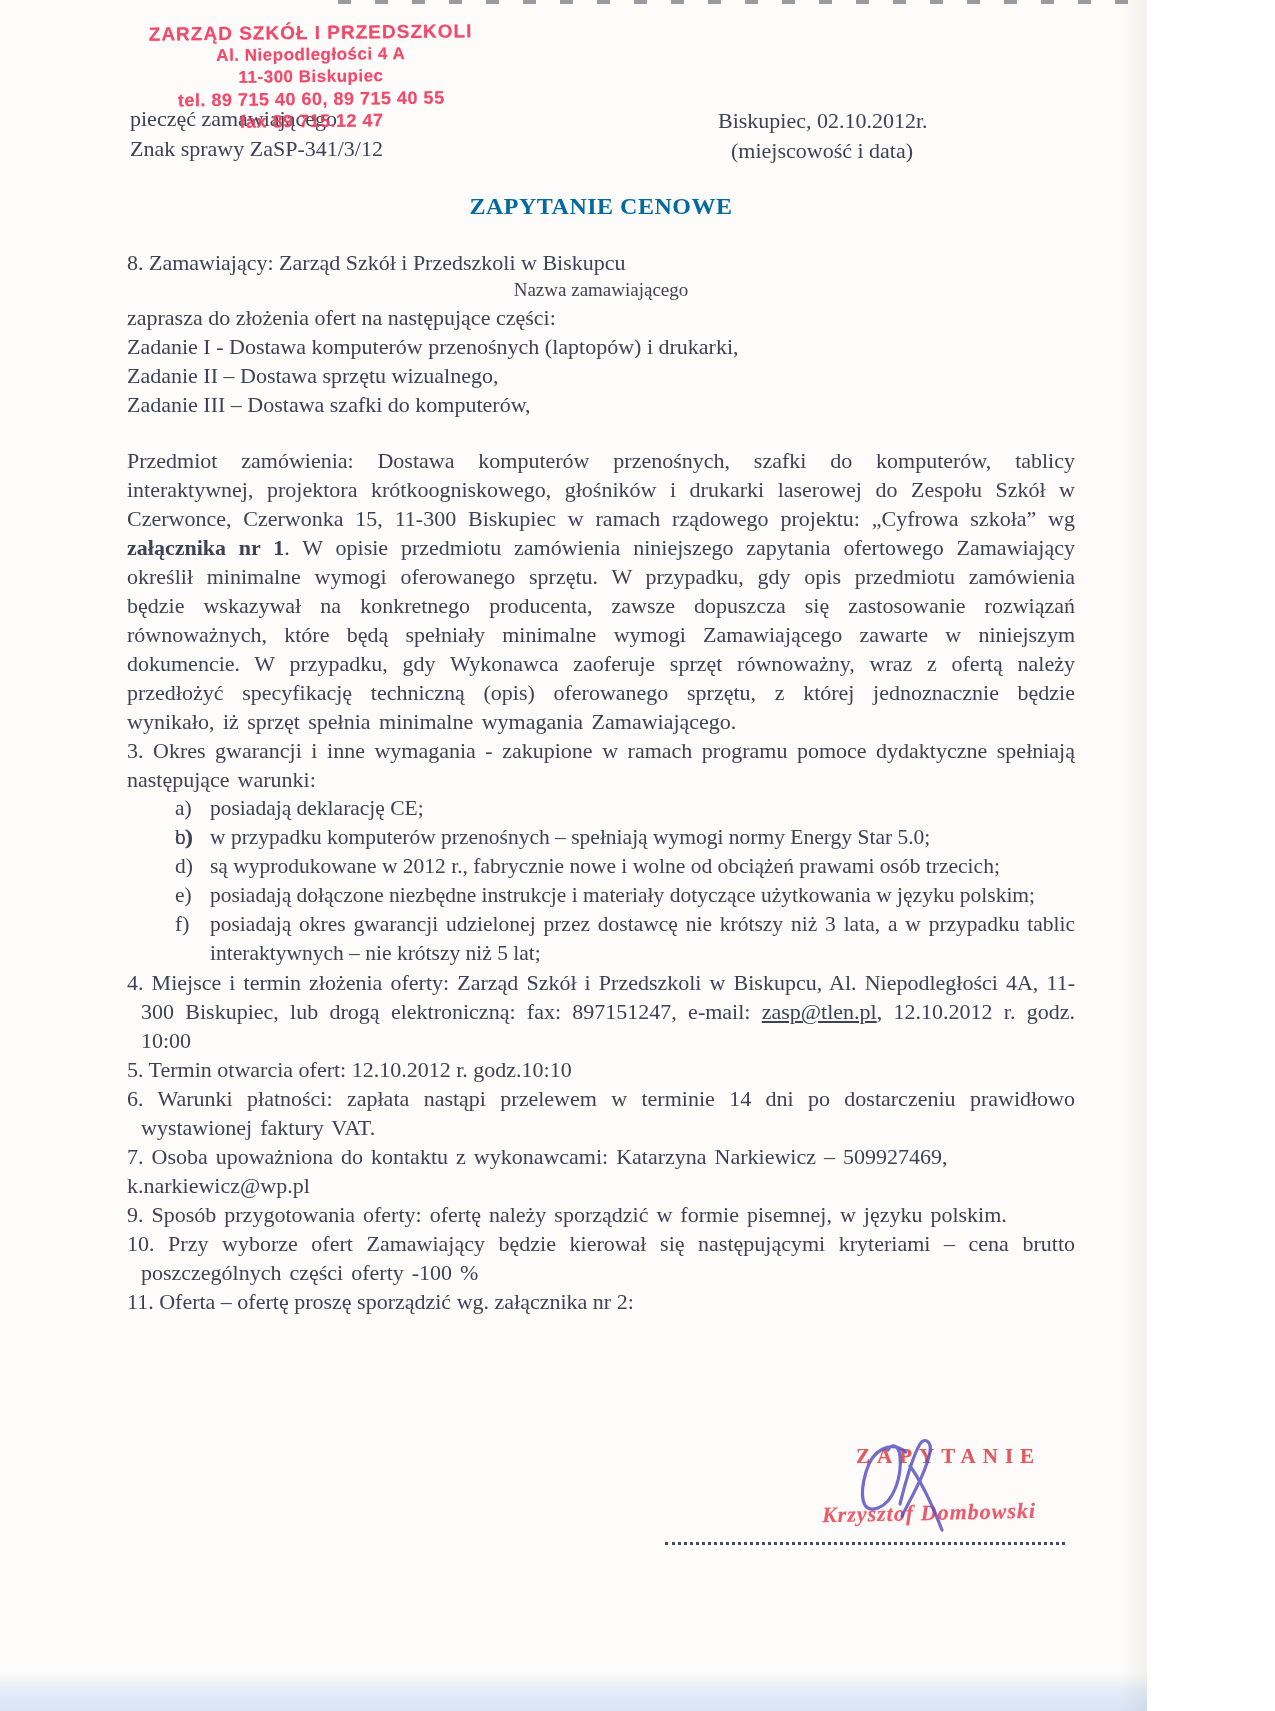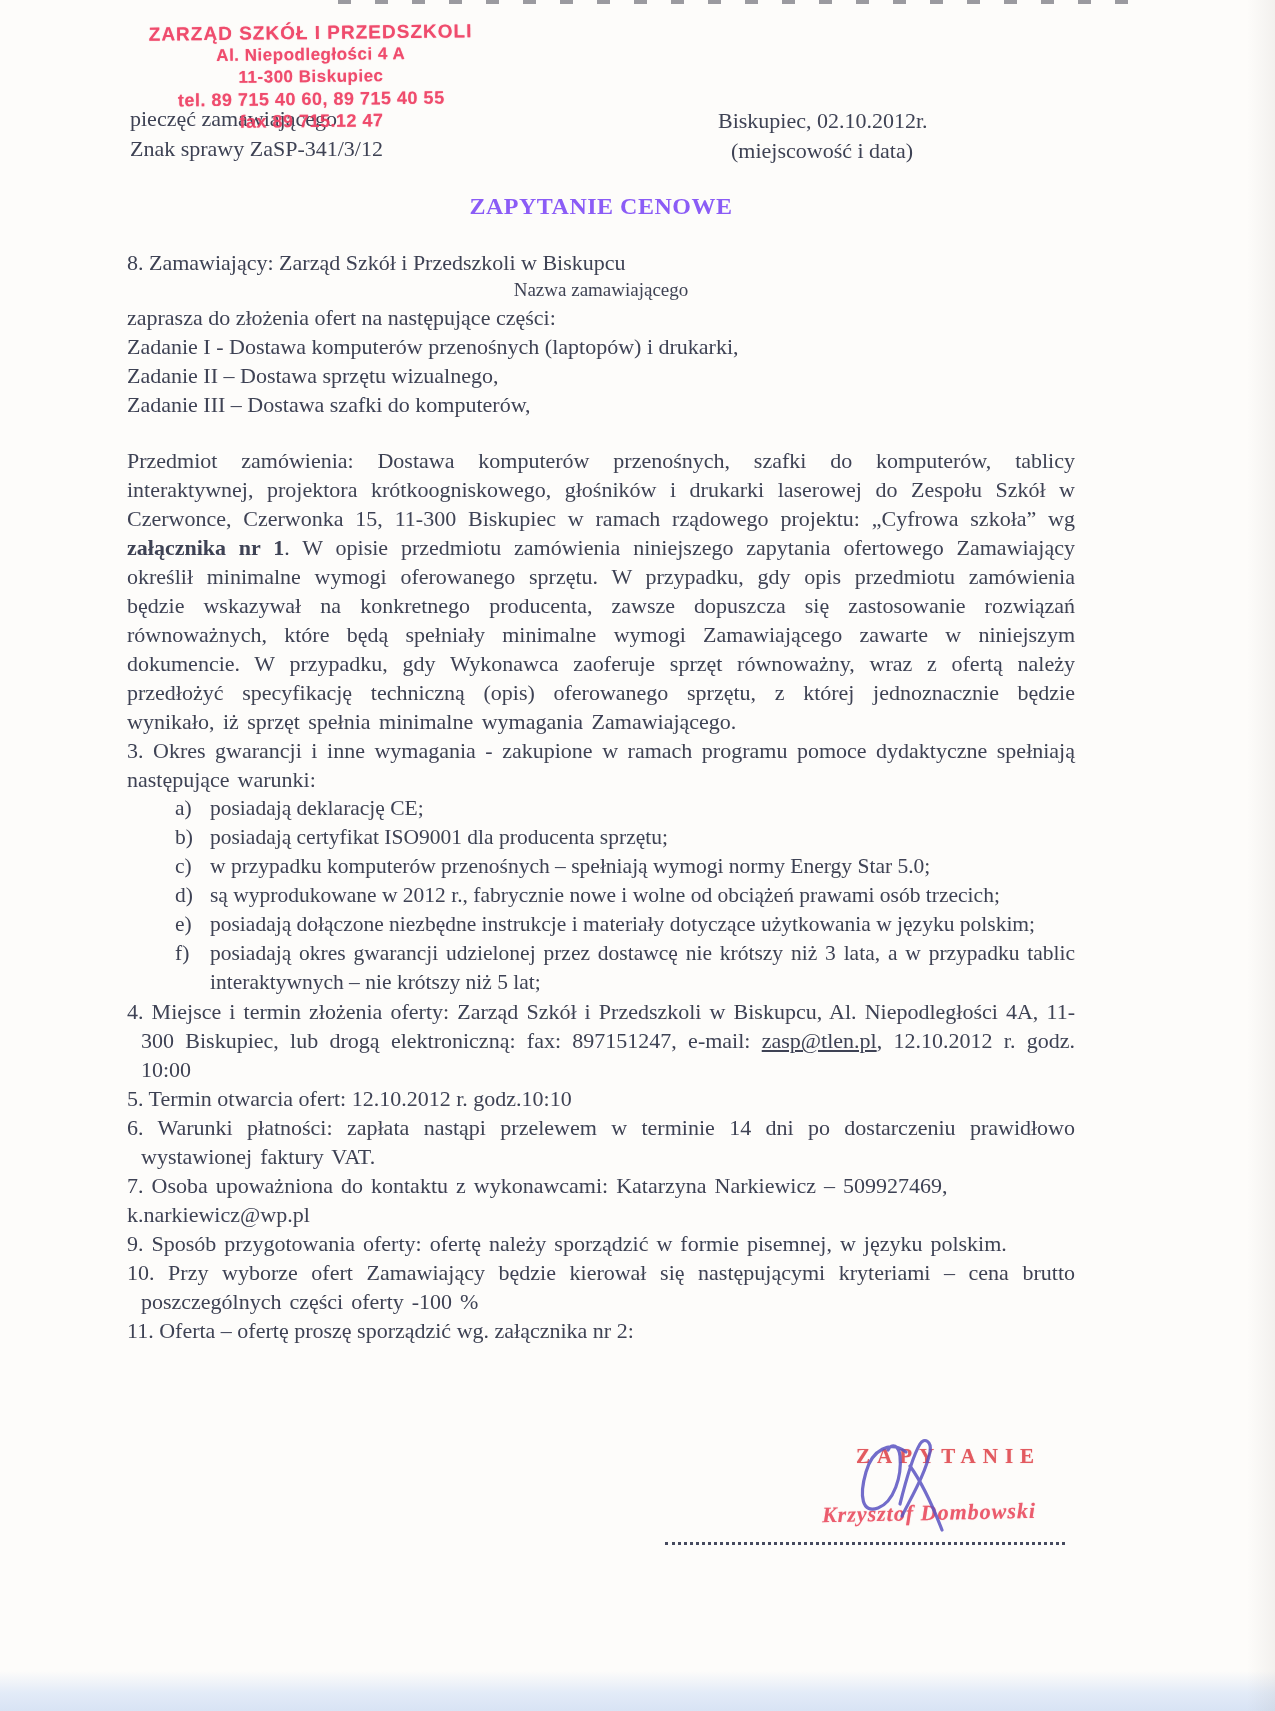--- a/index.html
+++ b/index.html
@@ -1,18 +1,18 @@
 <!DOCTYPE html>
 <html lang="pl"><head>
 <meta charset="utf-8">
 <style>
   html,body { margin:0; padding:0; background:#ffffff; }
   .page {
     position:relative;
-    width:1275px; height:1711px;
+    width:1147px; height:1711px;
     background:#fdfcfa;
     font-family:"Liberation Serif", serif;
     color:#3e4254;
     overflow:hidden;
   }
   .page::after{ 
     content:''; position:absolute; right:0; top:0; width:28px; height:100%;
     background:linear-gradient(90deg, rgba(120,110,100,0), rgba(120,110,100,0.08));
     pointer-events:none;
   }
@@ -46,21 +46,21 @@
   .place-date{ position:absolute; left:718px; top:108px; font-size:22px; }
   .place-caption{ position:absolute; left:731px; top:138px; font-size:22px; }
 
   
   .doc{
     position:absolute; left:127px; top:192px; width:948px;
     font-size:22px; line-height:29px;
   }
   .doc-title{
     margin:0 0 27px 0; text-align:center;
-    font-size:24px; font-weight:bold; letter-spacing:.5px; color:#8b5cf6;
+    font-size:24px; font-weight:bold; letter-spacing:.5px; color:#0369a1;
   }
   .caption-center{ text-align:center; font-size:19px; line-height:26px; }
   .gap{ height:27px; }
   .just{ text-align:justify; }
   .para-subject{ text-align:justify; word-spacing:3px; }
   .hang{ padding-left:14px; text-indent:-14px; }
   .ws2{ word-spacing:2.5px; }
   .glist{ margin:0; padding:0; list-style:none; }
   .glist li{ position:relative; padding-left:83px; text-align:justify; font-size:21.5px; }
   .glist .marker{ position:absolute; left:48px; top:0; }
@@ -122,21 +122,21 @@
 
     <div class="gap"></div>
 
     <div class="para-subject"><span>Przedmiot zamówienia: Dostawa komputerów przenośnych, szafki do komputerów, tablicy interaktywnej, projektora krótkoogniskowego, głośników i drukarki laserowej do Zespołu Szkół w Czerwonce, Czerwonka 15, 11-300 Biskupiec w ramach rządowego projektu: „Cyfrowa szkoła” wg </span><b>załącznika nr 1</b><span>. W opisie przedmiotu zamówienia niniejszego zapytania ofertowego Zamawiający określił minimalne wymogi oferowanego sprzętu. W przypadku, gdy opis przedmiotu zamówienia będzie wskazywał na konkretnego producenta, zawsze dopuszcza się zastosowanie rozwiązań równoważnych, które będą spełniały minimalne wymogi Zamawiającego zawarte w niniejszym dokumencie. W przypadku, gdy Wykonawca zaoferuje sprzęt równoważny, wraz z ofertą należy przedłożyć specyfikację techniczną (opis) oferowanego sprzętu, z której jednoznacznie będzie wynikało, iż sprzęt spełnia minimalne wymagania Zamawiającego.</span></div>
 
 
     <div class="just ws2">3. Okres gwarancji i inne wymagania - zakupione w ramach programu pomoce dydaktyczne spełniają następujące warunki:</div>
 
     <ul class="glist">
       <li><span class="marker">a)</span><span>posiadają deklarację CE;</span></li>
-      <li><span class="marker">b)</span><span>posiadają certyfikat ISO9001 dla producenta sprzętu;</span></li>
+      <li><span class="marker">b)</span></li>
       <li><span class="marker">c)</span><span>w przypadku komputerów przenośnych – spełniają wymogi normy Energy Star 5.0;</span></li>
       <li><span class="marker">d)</span><span>są wyprodukowane w 2012 r., fabrycznie nowe i wolne od obciążeń prawami osób trzecich;</span></li>
       <li><span class="marker">e)</span><span>posiadają dołączone niezbędne instrukcje i materiały dotyczące użytkowania w języku polskim;</span></li>
       <li><span class="marker">f)</span><span>posiadają okres gwarancji udzielonej przez dostawcę nie krótszy niż 3 lata, a w przypadku tablic interaktywnych – nie krótszy niż 5 lat;</span></li>
     </ul>
 
     <div class="just hang ws2"><span>4. Miejsce i termin złożenia oferty: Zarząd Szkół i Przedszkoli w Biskupcu, Al. Niepodległości 4A, 11-300 Biskupiec, lub drogą elektroniczną: fax: 897151247, e-mail: </span><span class="ulink">zasp@tlen.pl</span><span>, 12.10.2012 r. godz. 10:00</span></div>
 
     <div>5. Termin otwarcia ofert: 12.10.2012 r. godz.10:10</div>
 

